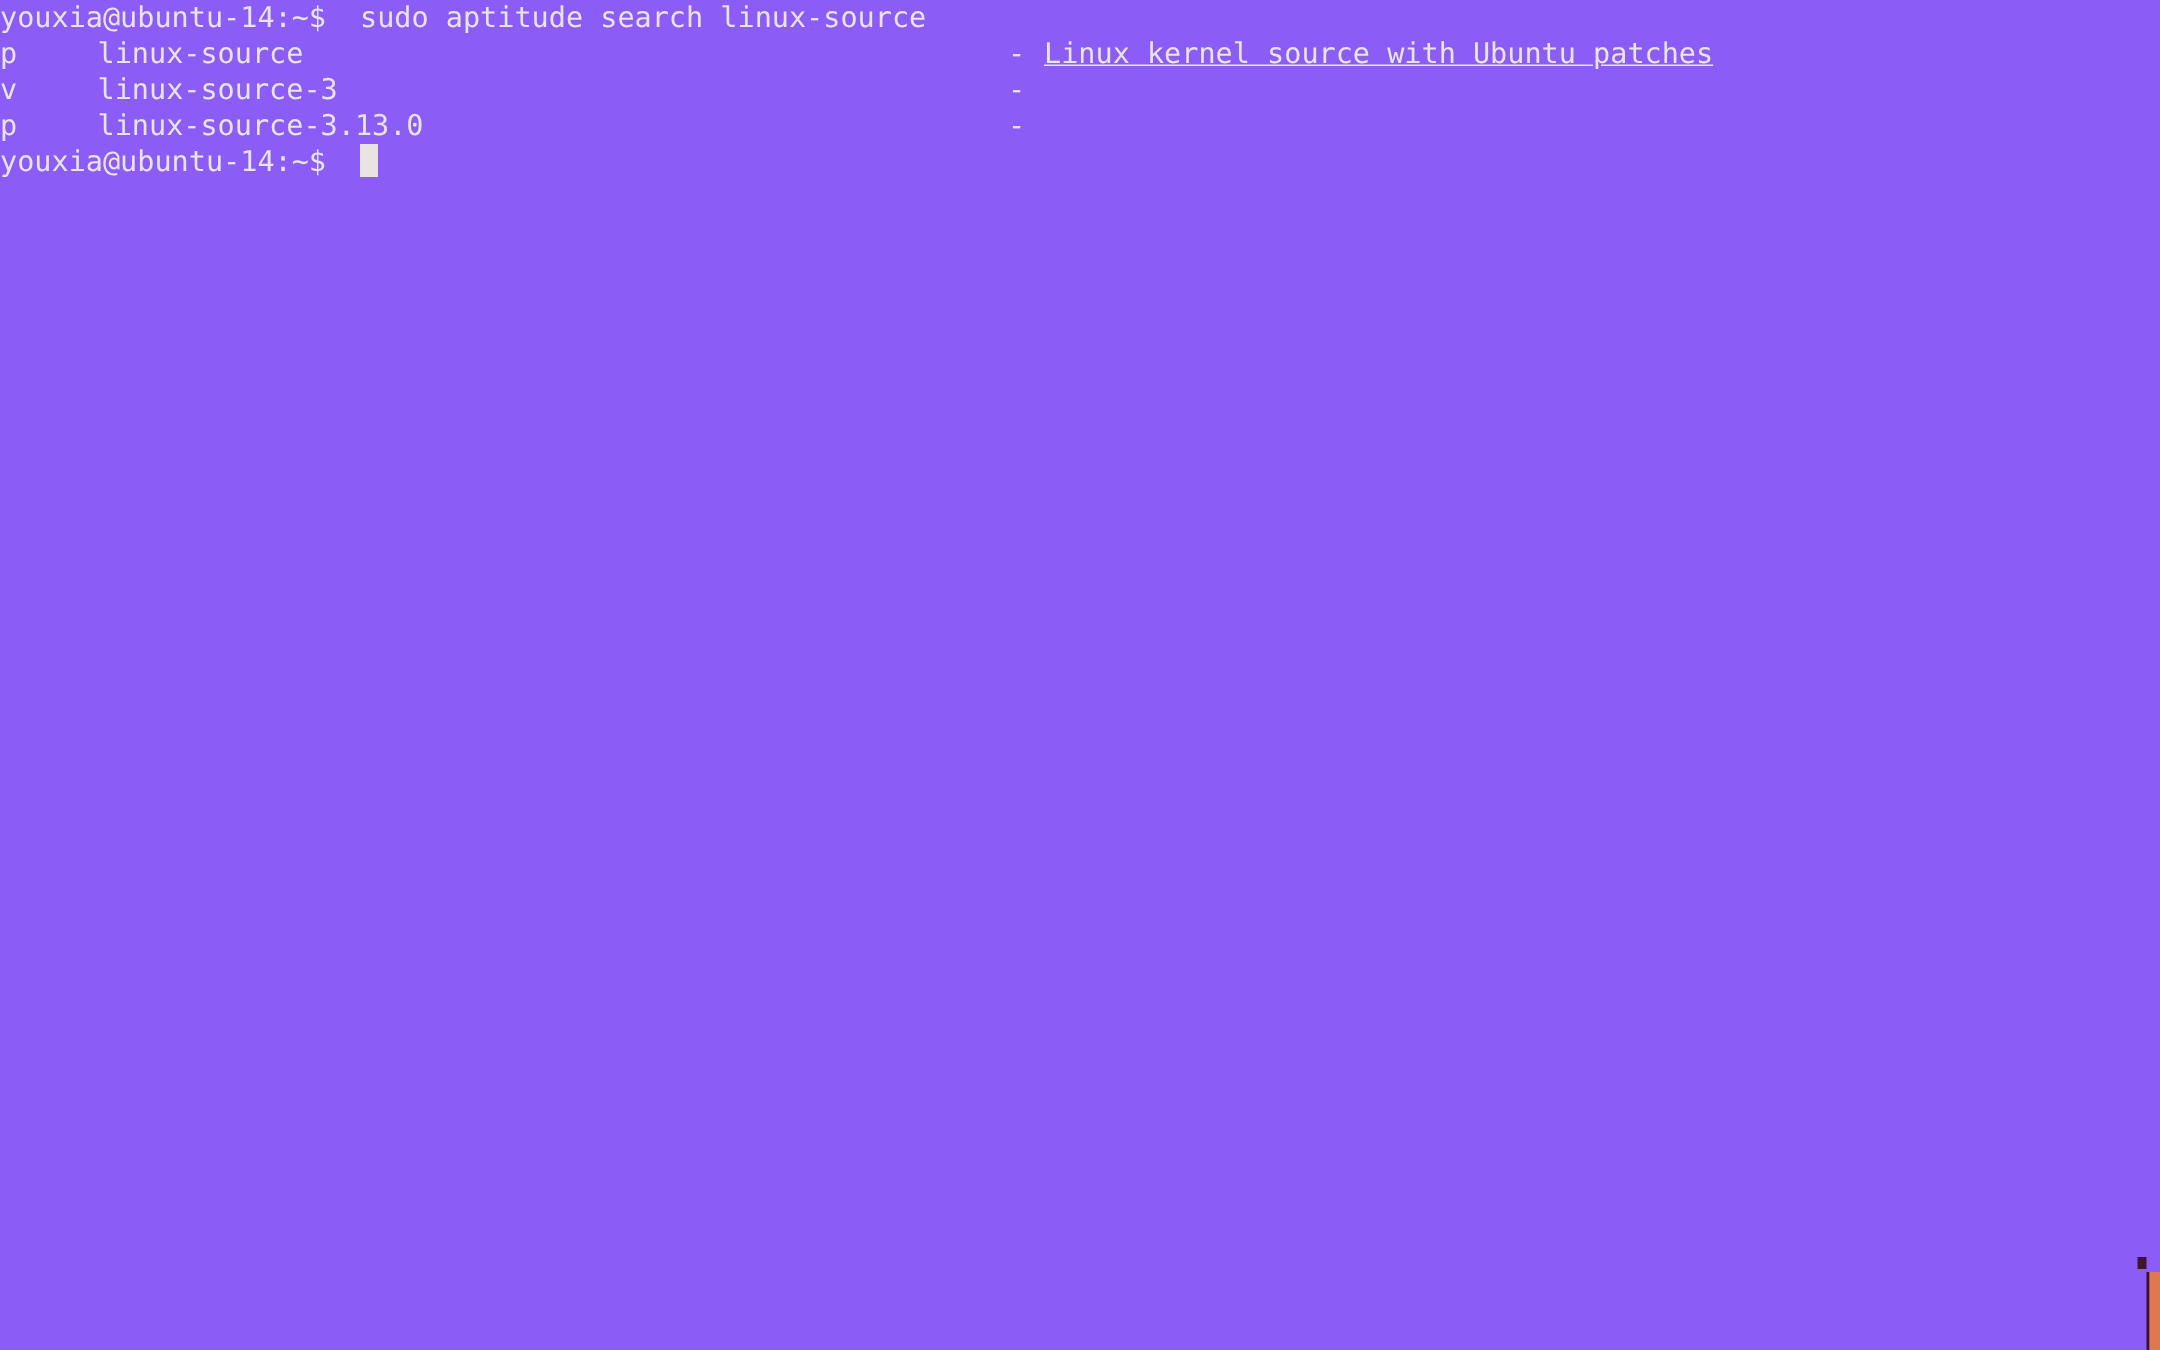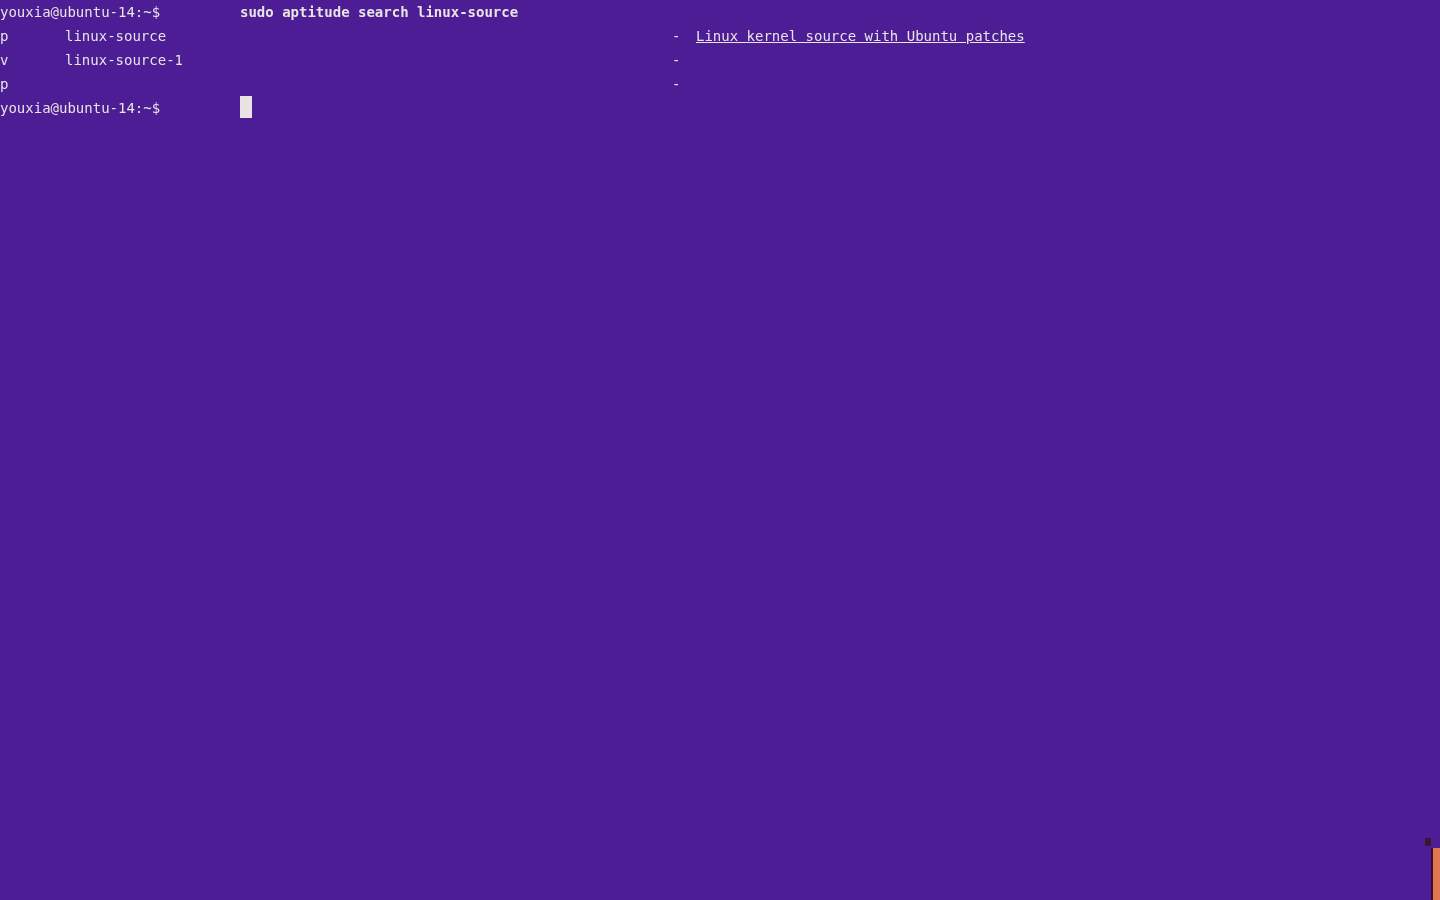--- a/index.html
+++ b/index.html
@@ -9,23 +9,23 @@
     background: #2d0922;
     width: 1440px;
     height: 900px;
     overflow: hidden;
   }
 
   #terminal {
     position: relative;
     width: 1440px;
     height: 900px;
-    background: #4c1d95;
+    background: #8b5cf6;
     font-family: "DejaVu Sans Mono", "Liberation Mono", monospace;
-    font-size: 14px;
+    font-size: 19px;
     line-height: 24px;
     color: #e9e4e3;
     -webkit-font-smoothing: antialiased;
   }
 
   .screen {
     position: absolute;
     left: 0;
     top: 0;
     width: 1440px;
@@ -91,39 +91,40 @@
   }
 </style>
 </head>
 <body>
 
 <div id="terminal">
   <div class="screen">
 
     <div class="line">
       <span class="col c0">youxia@ubuntu-14:~$</span>
-      <span class="col" style="left:240px;font-weight:bold;">sudo aptitude search linux-source</span>
+      <span class="col" style="left:240px;">sudo aptitude search linux-source</span>
     </div>
 
     <div class="line">
       <span class="col c0">p</span>
       <span class="col c4">linux-source</span>
       <span class="col c56">-</span>
       <span class="col c58">Linux kernel source with Ubuntu patches</span>
     </div>
 
     <div class="line">
       <span class="col c0">v</span>
-      <span class="col c4">linux-source-1</span>
+      <span class="col c4">linux-source-3</span>
       <span class="col c56">-</span>
       <span class="col c58"></span>
     </div>
 
     <div class="line">
       <span class="col c0">p</span>
+      <span class="col c4">linux-source-3.13.0</span>
       <span class="col c56">-</span>
     </div>
 
     <div class="line">
       <span class="col c0">youxia@ubuntu-14:~$</span>
       <span class="cursor"></span>
     </div>
 
   </div>
 

